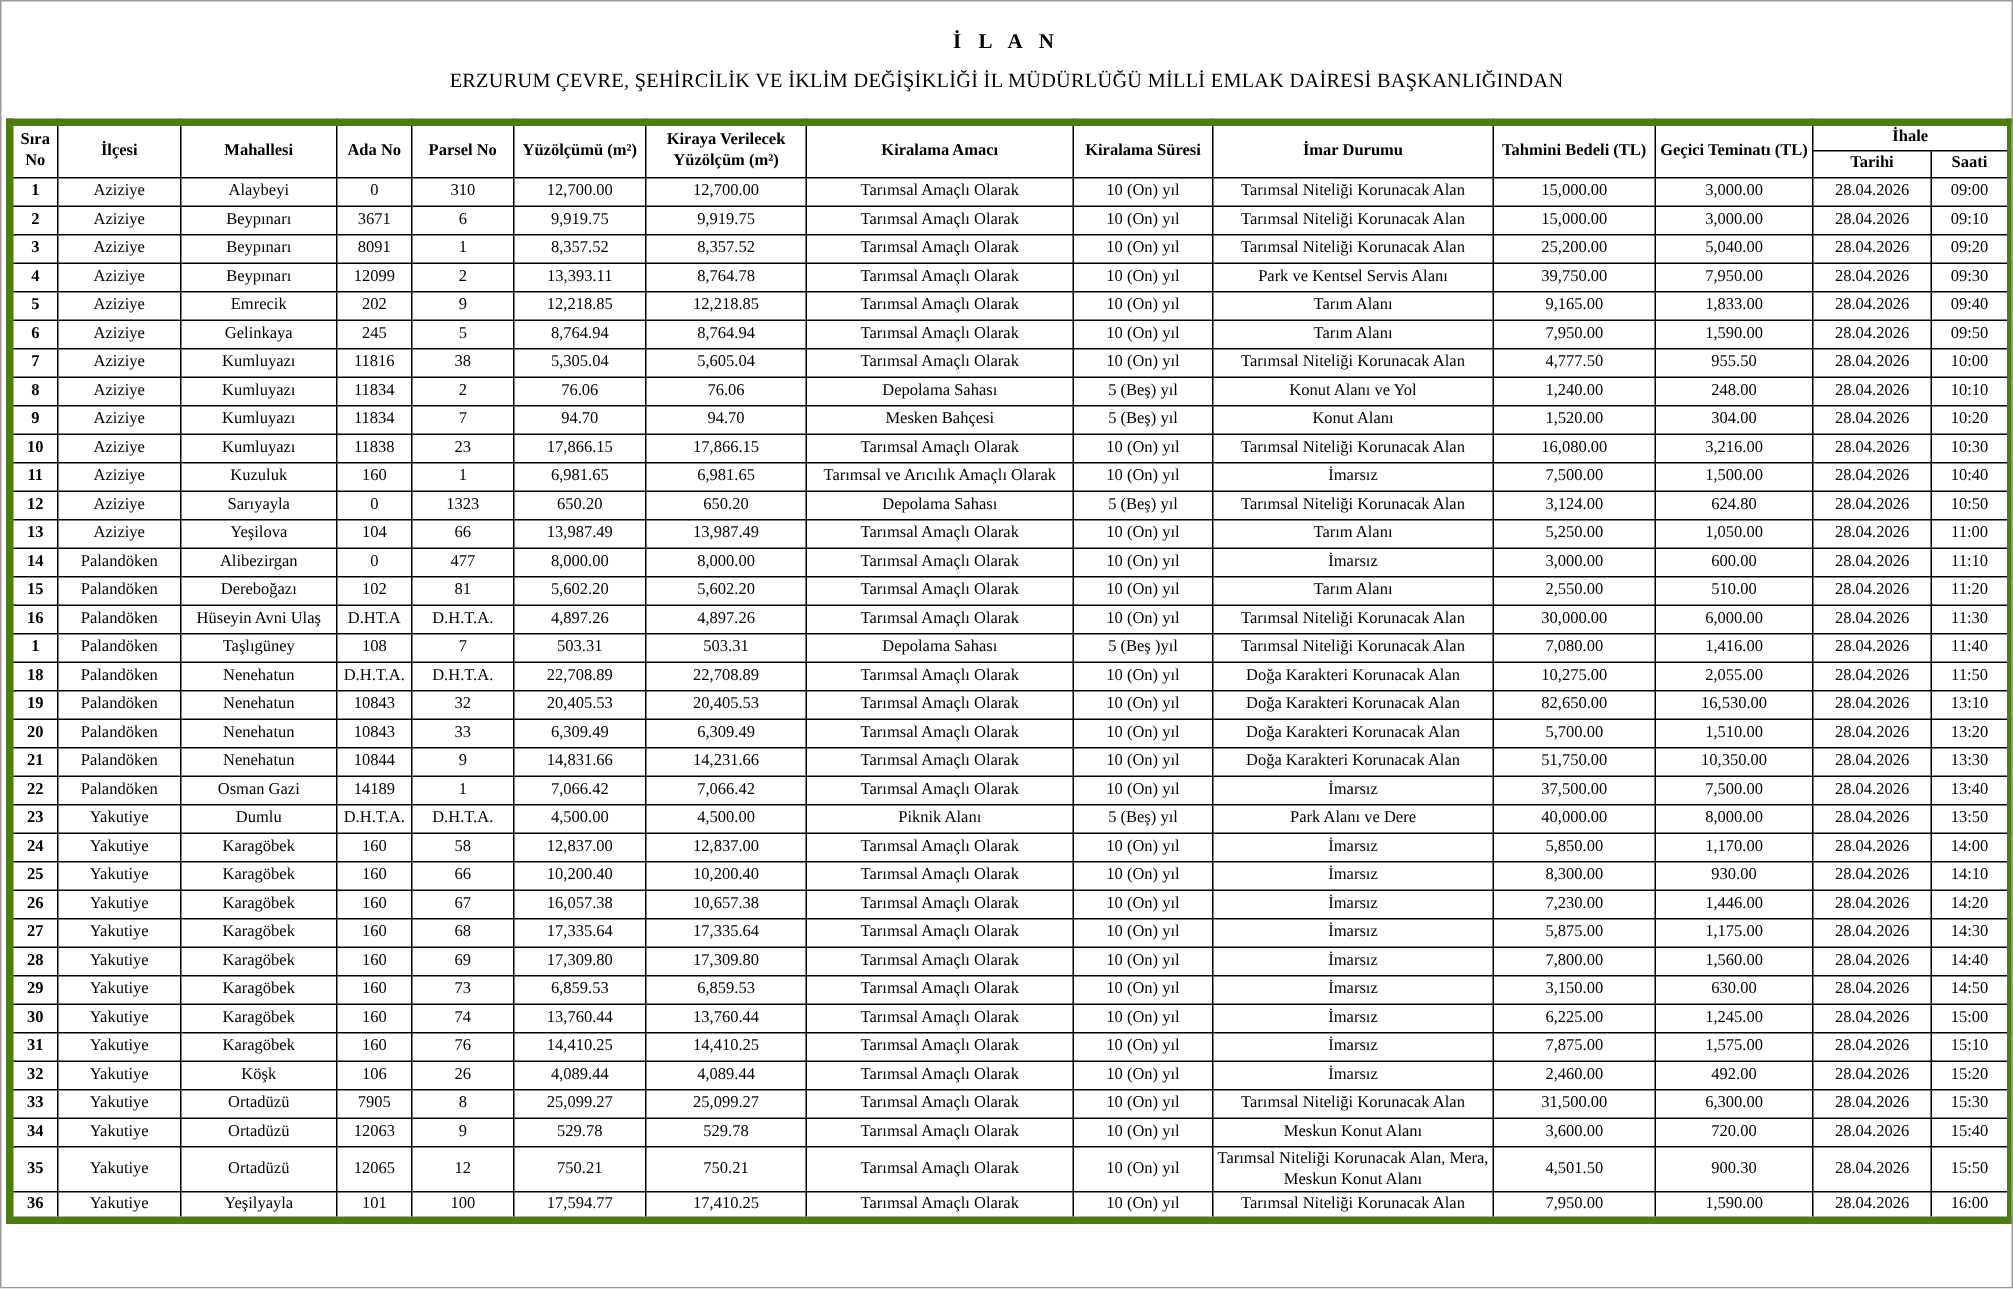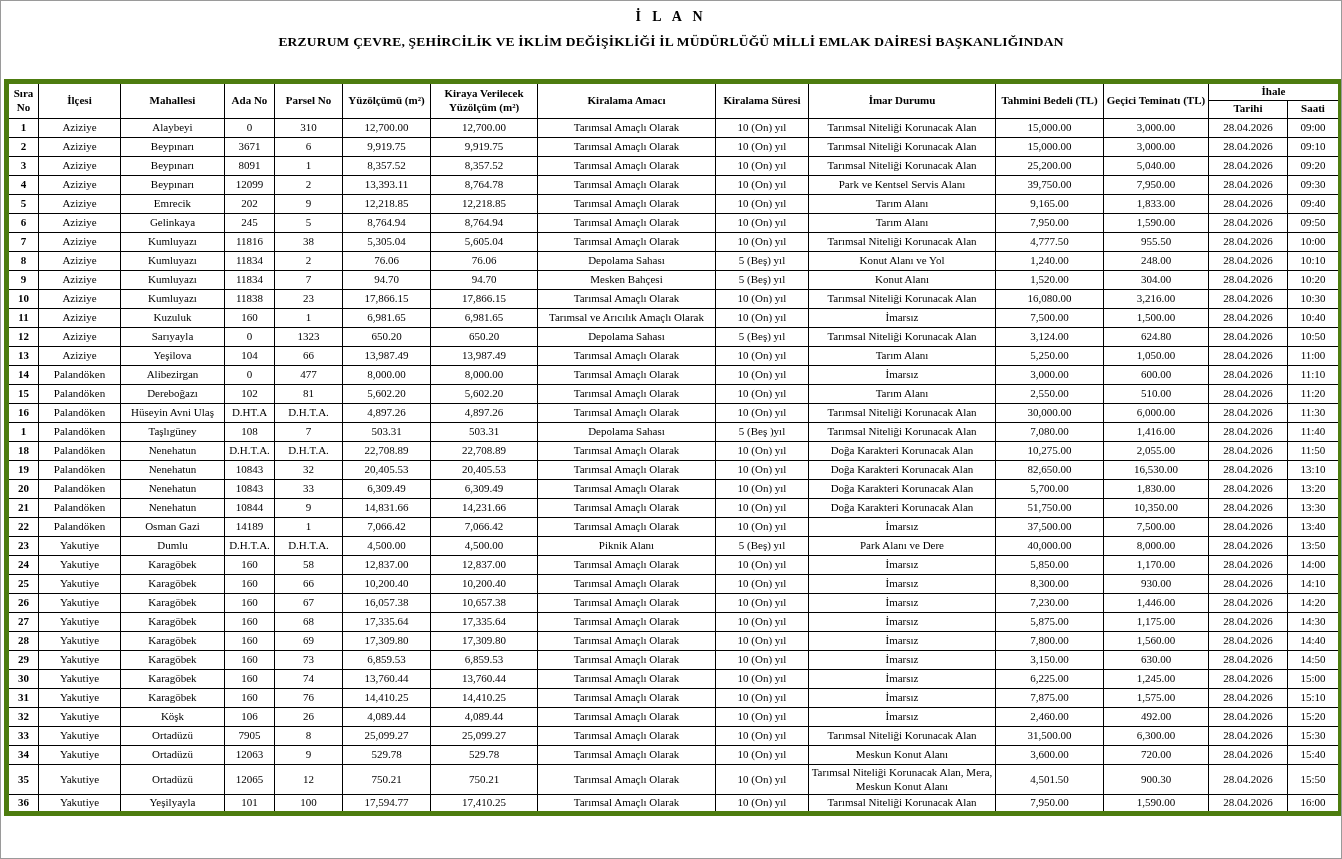--- a/index.html
+++ b/index.html
@@ -9,31 +9,31 @@
     box-sizing:border-box;
     background:#fff;
     border:1px solid #9a9a9a;
     font-family:"Liberation Serif","DejaVu Serif",serif;
     color:#000;
     overflow:hidden;
   }
   .title-block{
     height:78px;
     text-align:center;
-    padding-top:8px;
+    padding-top:20px;
     box-sizing:border-box;
   }
   .title-main{
     font-weight:bold;
     font-size:14px;
     letter-spacing:4px;
     margin-bottom:9px;
   }
   .title-sub{
-    font-weight:bold;
+    font-weight:normal;
     font-size:13.5px;
     margin-bottom:6px;
     letter-spacing:0.2px;
   }
   table.ihale{
     border-collapse:collapse;
     table-layout:fixed;
     width:1334px;
     margin-left:3px;
     border:5px solid #4d7c0f;
@@ -422,21 +422,21 @@
           <td>Palandöken</td>
           <td>Nenehatun</td>
           <td>10843</td>
           <td>33</td>
           <td class="num">6,309.49</td>
           <td class="num">6,309.49</td>
           <td>Tarımsal Amaçlı Olarak</td>
           <td>10 (On) yıl</td>
           <td>Doğa Karakteri Korunacak Alan</td>
           <td class="num">5,700.00</td>
-          <td class="num">1,830.00</td>
+          <td class="num">1,510.00</td>
           <td>28.04.2026</td>
           <td>13:20</td>
         </tr>
         <tr>
           <td>21</td>
           <td>Palandöken</td>
           <td>Nenehatun</td>
           <td>10844</td>
           <td>9</td>
           <td class="num">14,831.66</td>

